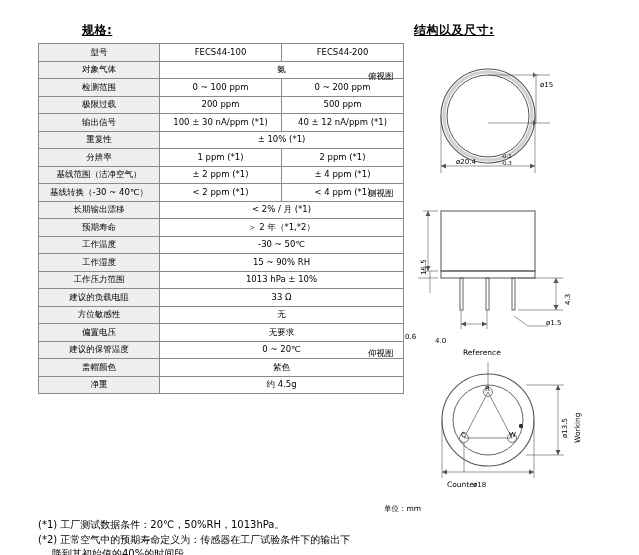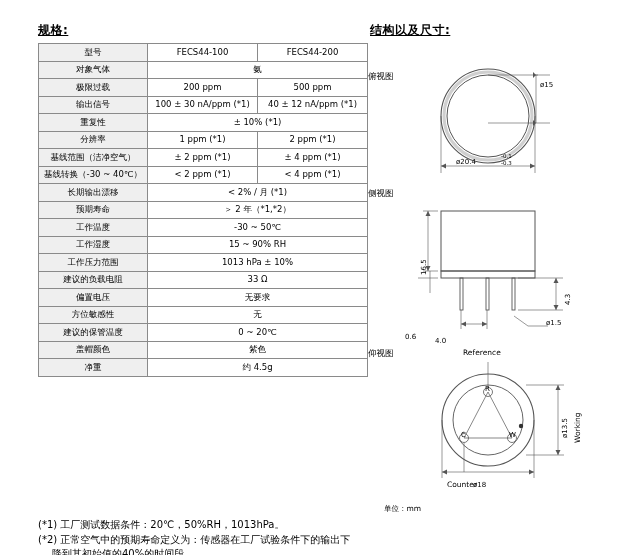--- a/index.html
+++ b/index.html
@@ -21,38 +21,39 @@
     height: 555px;
   }
 
   
   .heading {
     position: absolute;
     font-size: 12px;
     font-weight: bold;
     text-decoration: underline;
     letter-spacing: 0.5px;
+    margin-left: 44px;
   }
   #spec-heading { left: 38px; top: 22px; }
   #struct-heading { left: 370px; top: 22px; }
 
   
   .spec-table {
     position: absolute;
     left: 38px;
     top: 43px;
     border-collapse: collapse;
     font-size: 8.5px;
     table-layout: fixed;
     width: 314px;
   }
   .spec-table td {
     border: 1px solid #8a8a8a;
     height: 16.5px;
-    padding: 0 2px;
+    padding: 0 8px;
     text-align: center;
     vertical-align: middle;
     line-height: 1.1;
   }
   .spec-table td.label {
     background: #efefef;
     width: 104px;
     white-space: nowrap;
   }
   .spec-table td.val { width: 105px; }
@@ -112,20 +113,25 @@
         <tr>
           <td class="label">型号</td>
           <td class="val">FECS44-100</td>
           <td class="val">FECS44-200</td>
         </tr>
         <tr>
           <td class="label">对象气体</td>
           <td class="val" colspan="2">氨</td>
         </tr>
         <tr>
+          <td class="label">检测范围</td>
+          <td class="val">0 ~ 100 ppm</td>
+          <td class="val">0 ~ 200 ppm</td>
+        </tr>
+        <tr>
           <td class="label">极限过载</td>
           <td class="val">200 ppm</td>
           <td class="val">500 ppm</td>
         </tr>
         <tr>
           <td class="label">输出信号</td>
           <td class="val">100 ± 30 nA/ppm (*1)</td>
           <td class="val">40 ± 12 nA/ppm (*1)</td>
         </tr>
         <tr>
@@ -165,26 +171,26 @@
         </tr>
         <tr>
           <td class="label">工作压力范围</td>
           <td class="val" colspan="2">1013 hPa ± 10%</td>
         </tr>
         <tr>
           <td class="label">建议的负载电阻</td>
           <td class="val" colspan="2">33 Ω</td>
         </tr>
         <tr>
+          <td class="label">方位敏感性</td>
+          <td class="val" colspan="2">无</td>
+        </tr>
+        <tr>
           <td class="label">偏置电压</td>
           <td class="val" colspan="2">无要求</td>
-        </tr>
-        <tr>
-          <td class="label">方位敏感性</td>
-          <td class="val" colspan="2">无</td>
         </tr>
         <tr>
           <td class="label">建议的保管温度</td>
           <td class="val" colspan="2">0 ~ 20℃</td>
         </tr>
         <tr>
           <td class="label">盖帽颜色</td>
           <td class="val" colspan="2">紫色</td>
         </tr>
         <tr>

